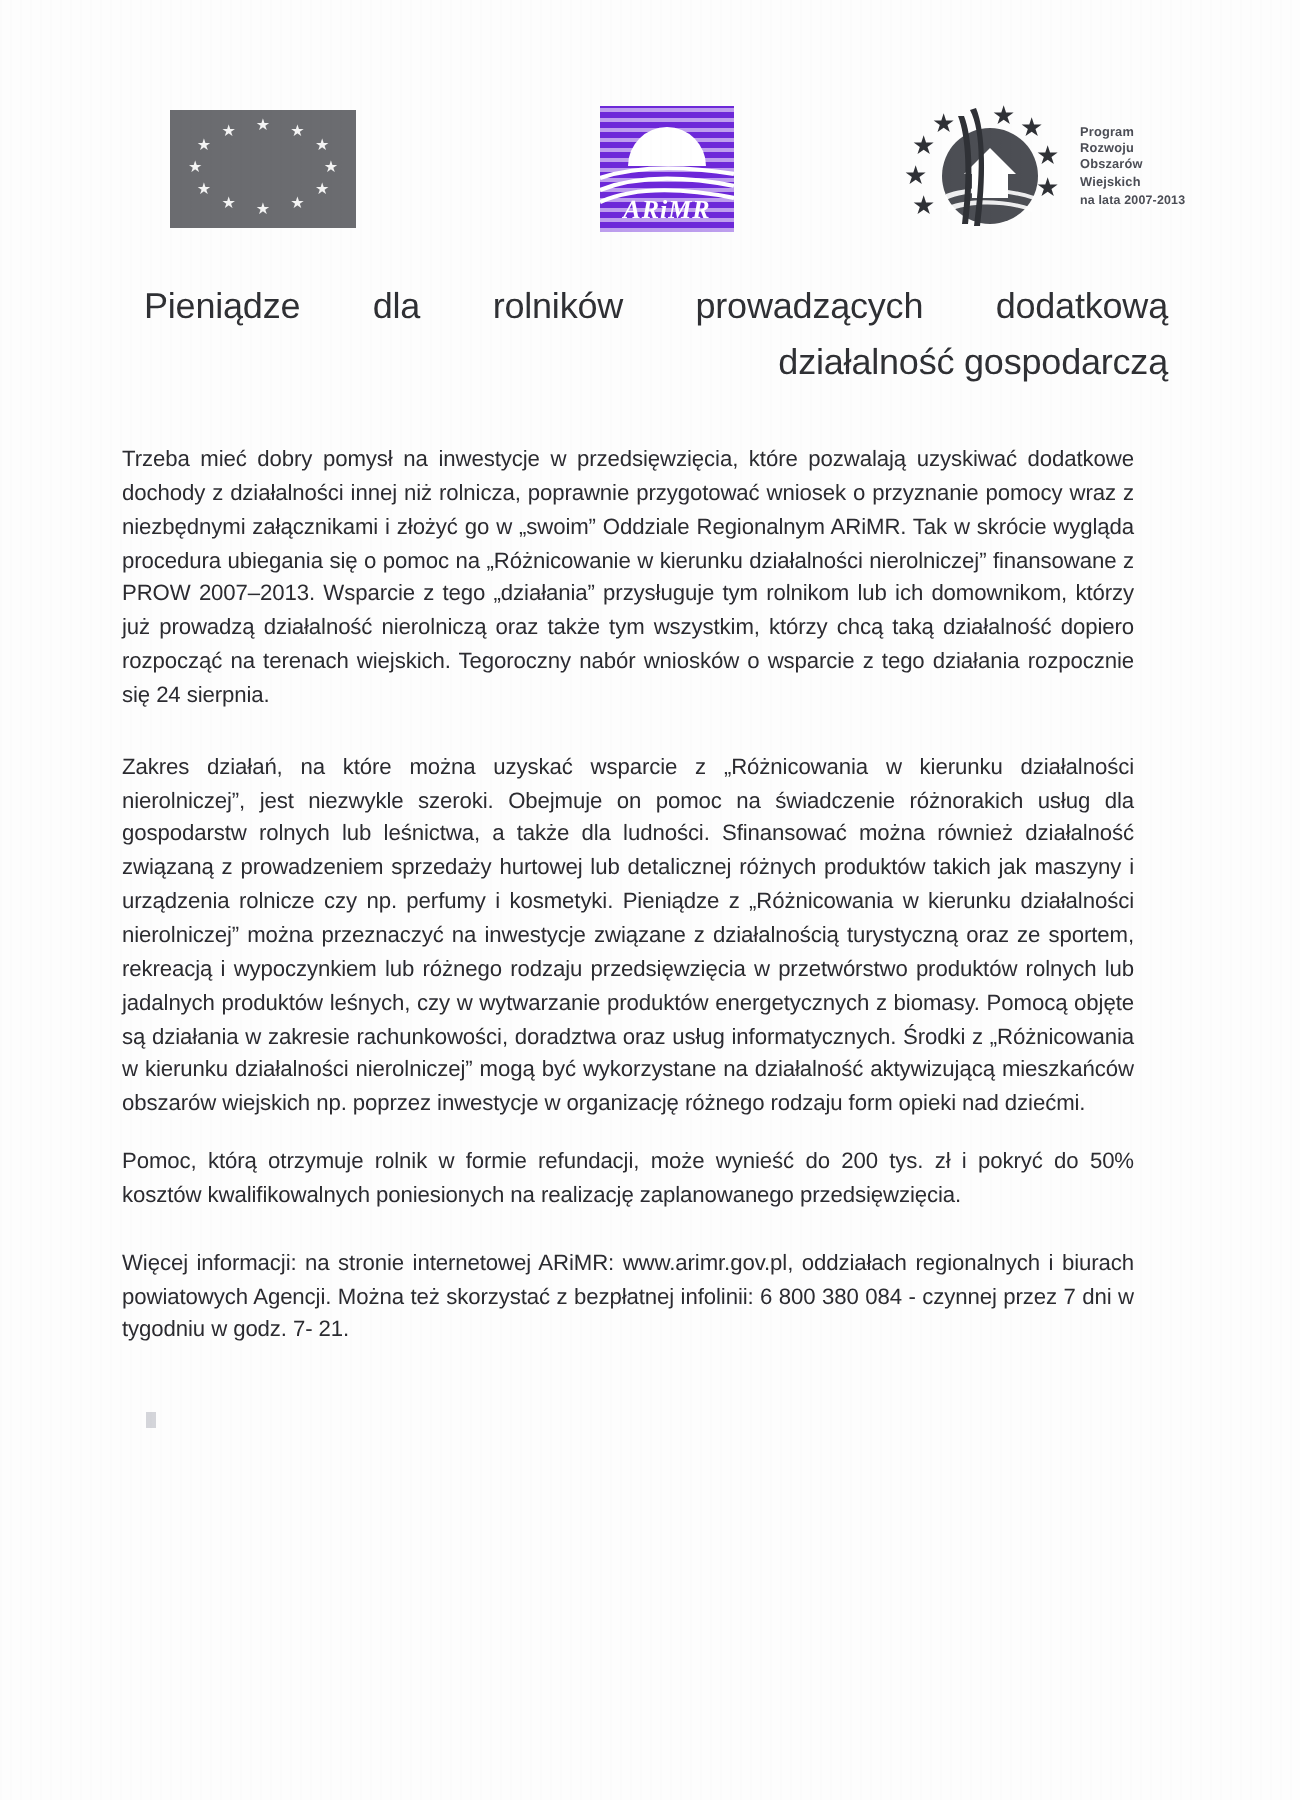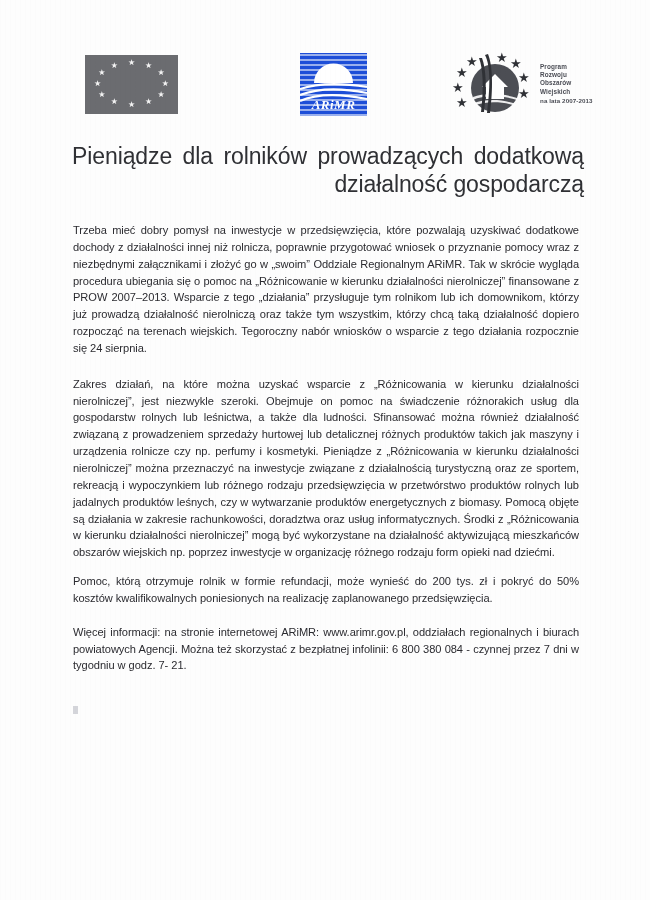--- a/index.html
+++ b/index.html
@@ -70,21 +70,21 @@
     transform: translate(-50%, -50%);
   }
 
   
   .arimr-logo {
     position: absolute;
     left: 300px;
     top: 3px;
     width: 67px;
     height: 63px;
-    background: #1d4ed8;
+    background: #6d28d9;
     overflow: hidden;
   }
   .arimr-logo .stripes {
     position: absolute;
     inset: 0;
     background-image: repeating-linear-gradient(
       0deg,
       rgba(255,255,255,.55) 0px,
       rgba(255,255,255,.55) 2px,
       rgba(0,0,0,0) 2px,
@@ -137,33 +137,33 @@
     letter-spacing: .1px;
     white-space: nowrap;
   }
 
   
   .doc-title {
     position: absolute;
     left: 72px;
     top: 127px;
     width: 512px;
-    font-size: 23px;
+    font-size: 18px;
     line-height: 28px;
     font-weight: 400;
     color: #2f3034;
     letter-spacing: -0.1px;
   }
   .doc-title .l1 { display: block; text-align: justify; text-align-last: justify; }
   .doc-title .l2 { display: block; text-align: right; }
 
   
   .body-block {
     position: absolute;
-    left: 73px;
+    left: 61px;
     top: 222px;
     width: 506px;
   }
   .para {
     font-size: 11.1px;
     line-height: 16.85px;
     text-align: justify;
     color: #2b2b30;
     margin: 0 0 19px 0;
     letter-spacing: -0.05px;

